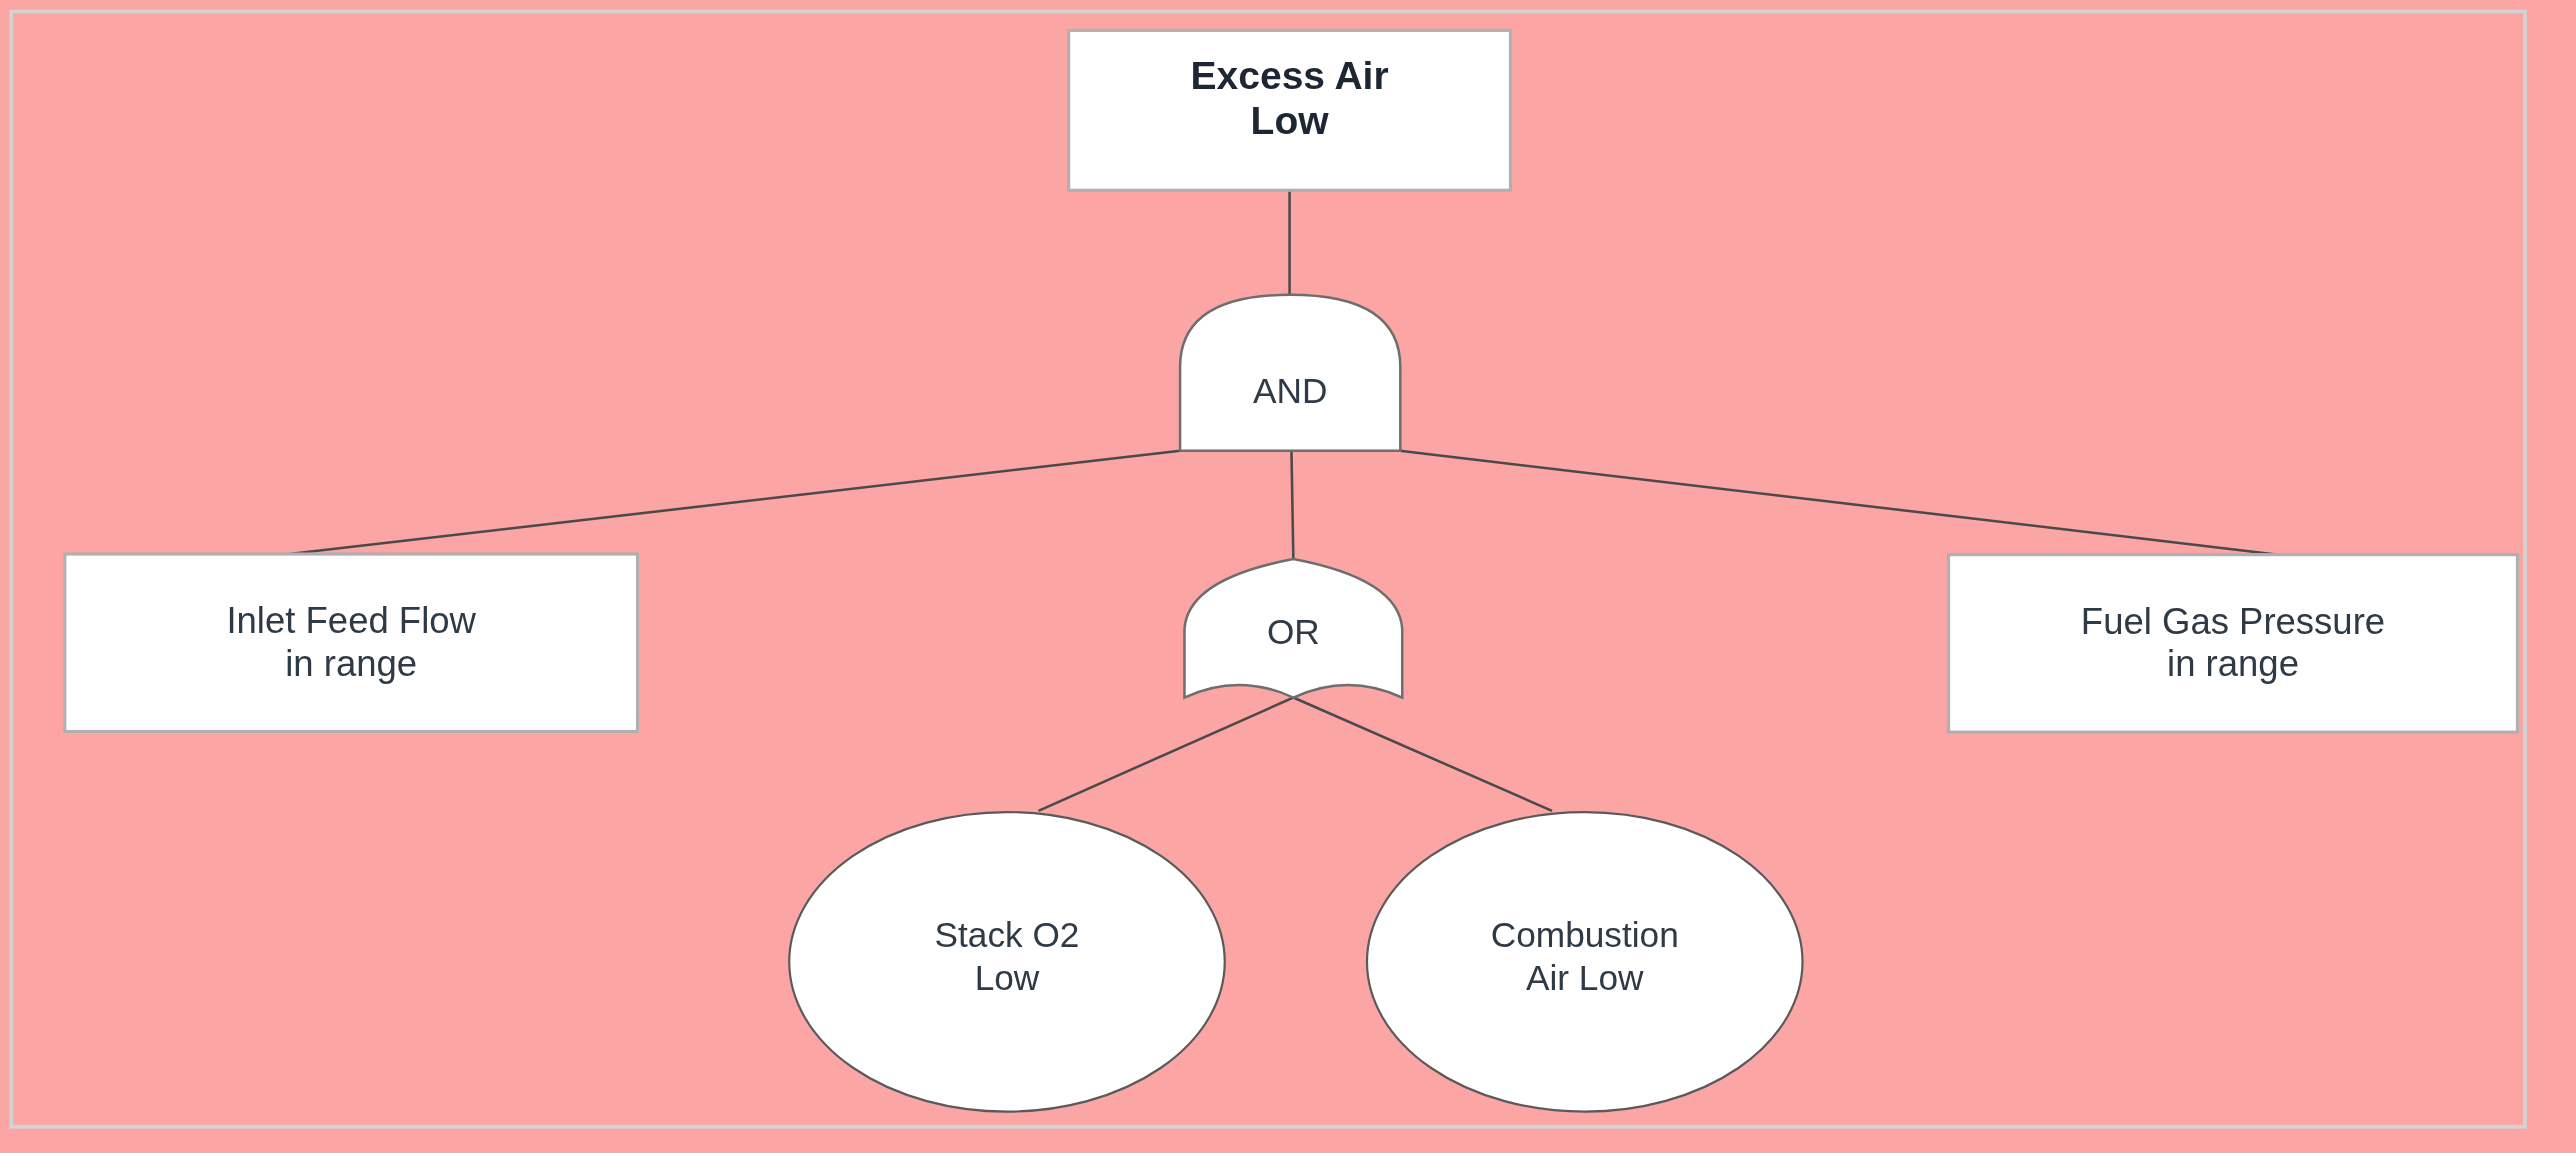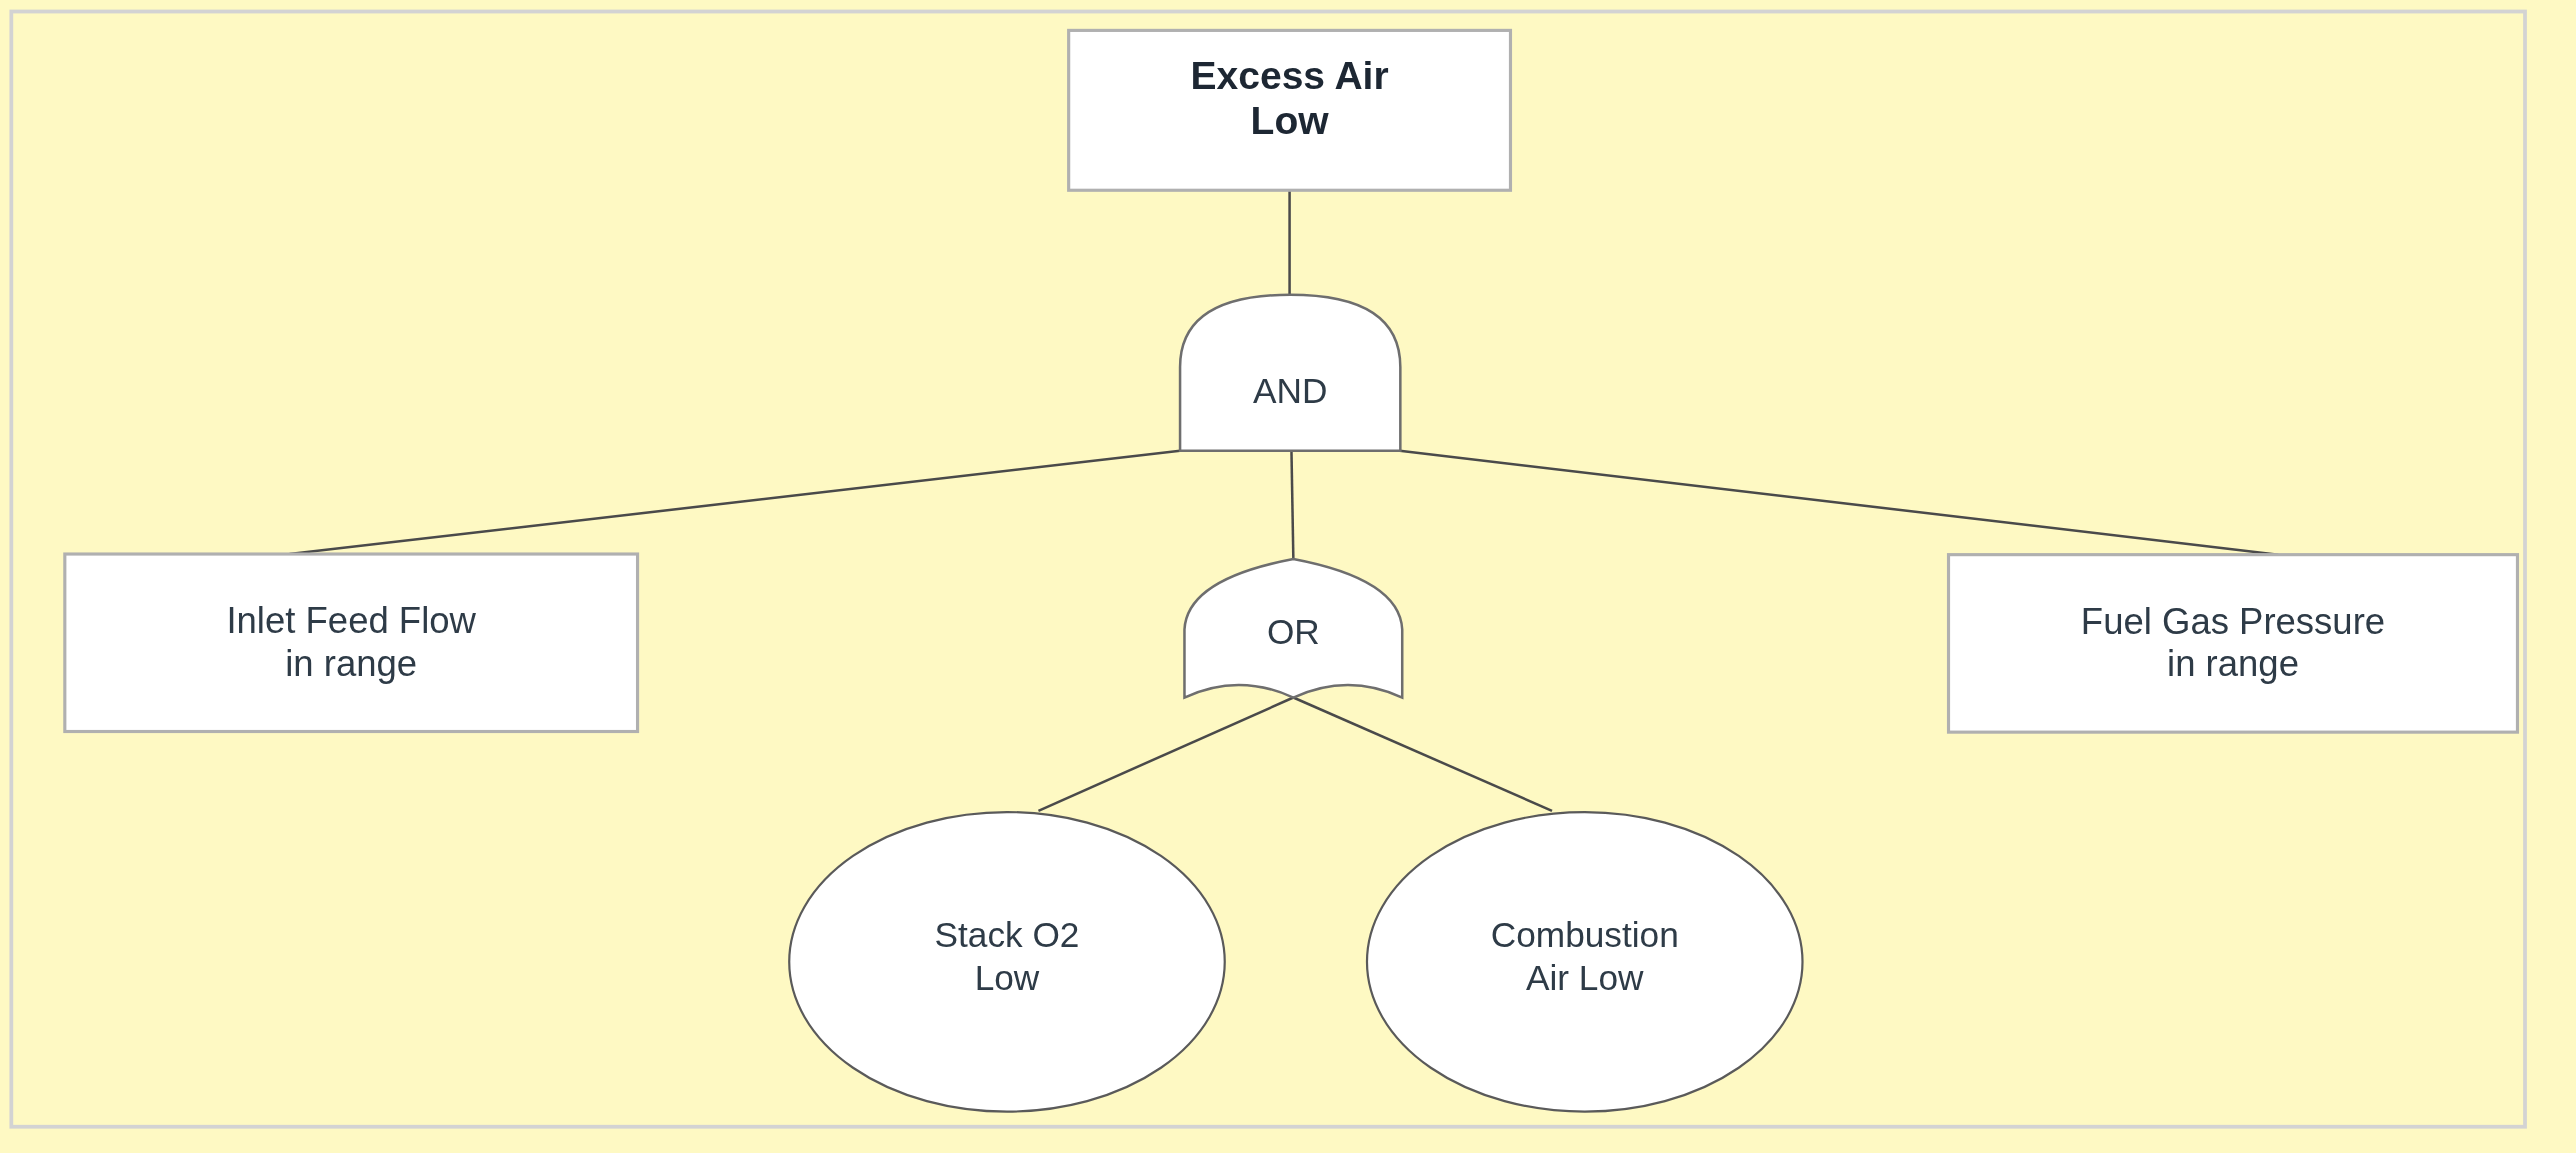--- a/index.html
+++ b/index.html
@@ -8,21 +8,21 @@
     padding: 0;
     background: #ffffff;
   }
   body {
     font-family: "Liberation Sans", sans-serif;
   }
   #canvas {
     position: relative;
     width: 2576px;
     height: 1154px;
-    background: #fef9c3;
+    background: #fca5a5;
     overflow: hidden;
   }
   #canvas svg {
     position: absolute;
     top: 0;
     left: 0;
     width: 2576px;
     height: 1154px;
   }
   .frame-rect {

